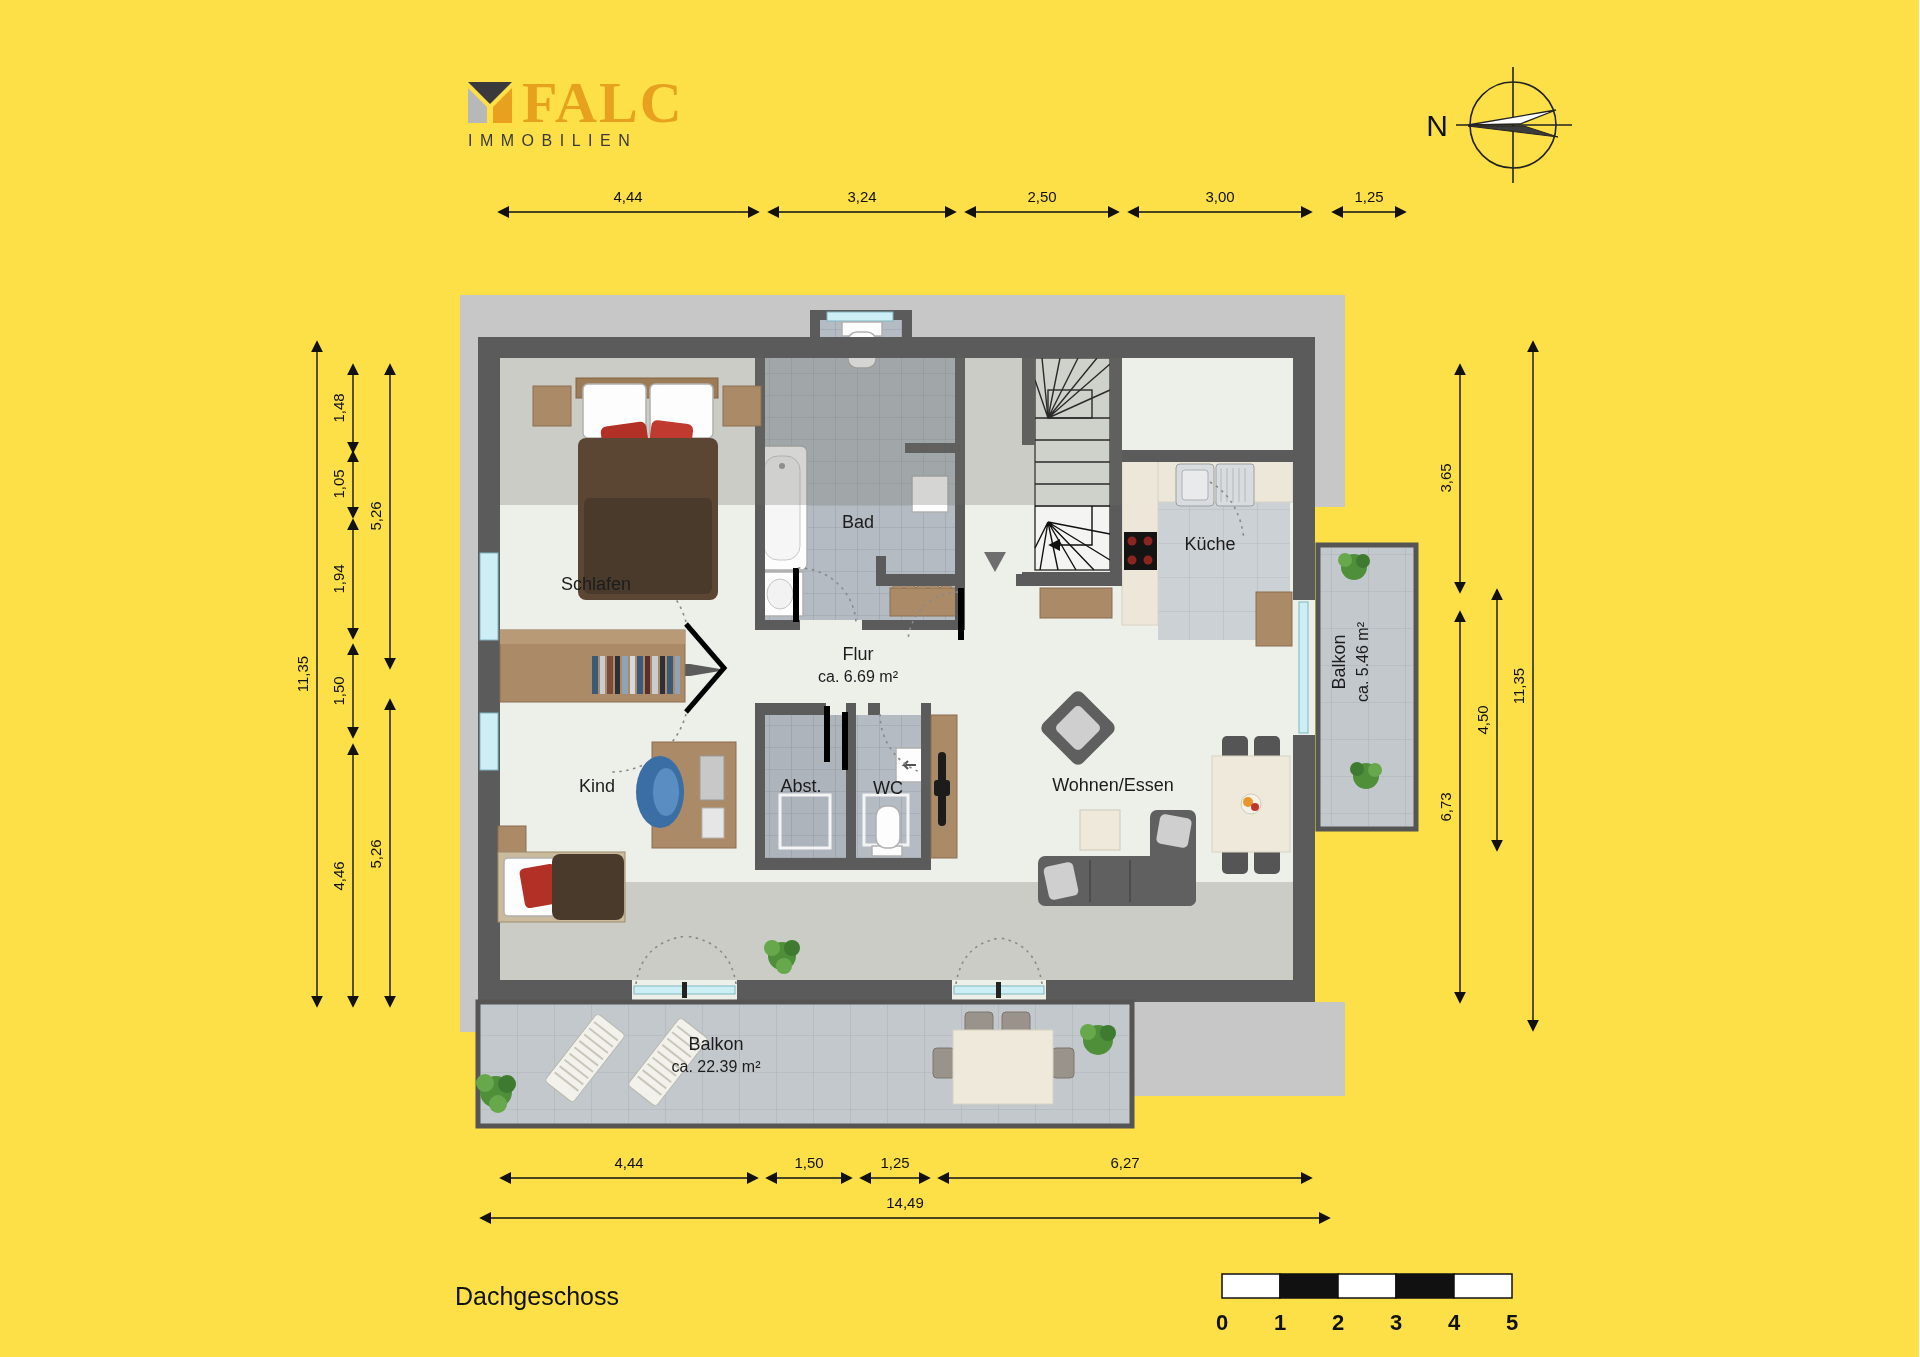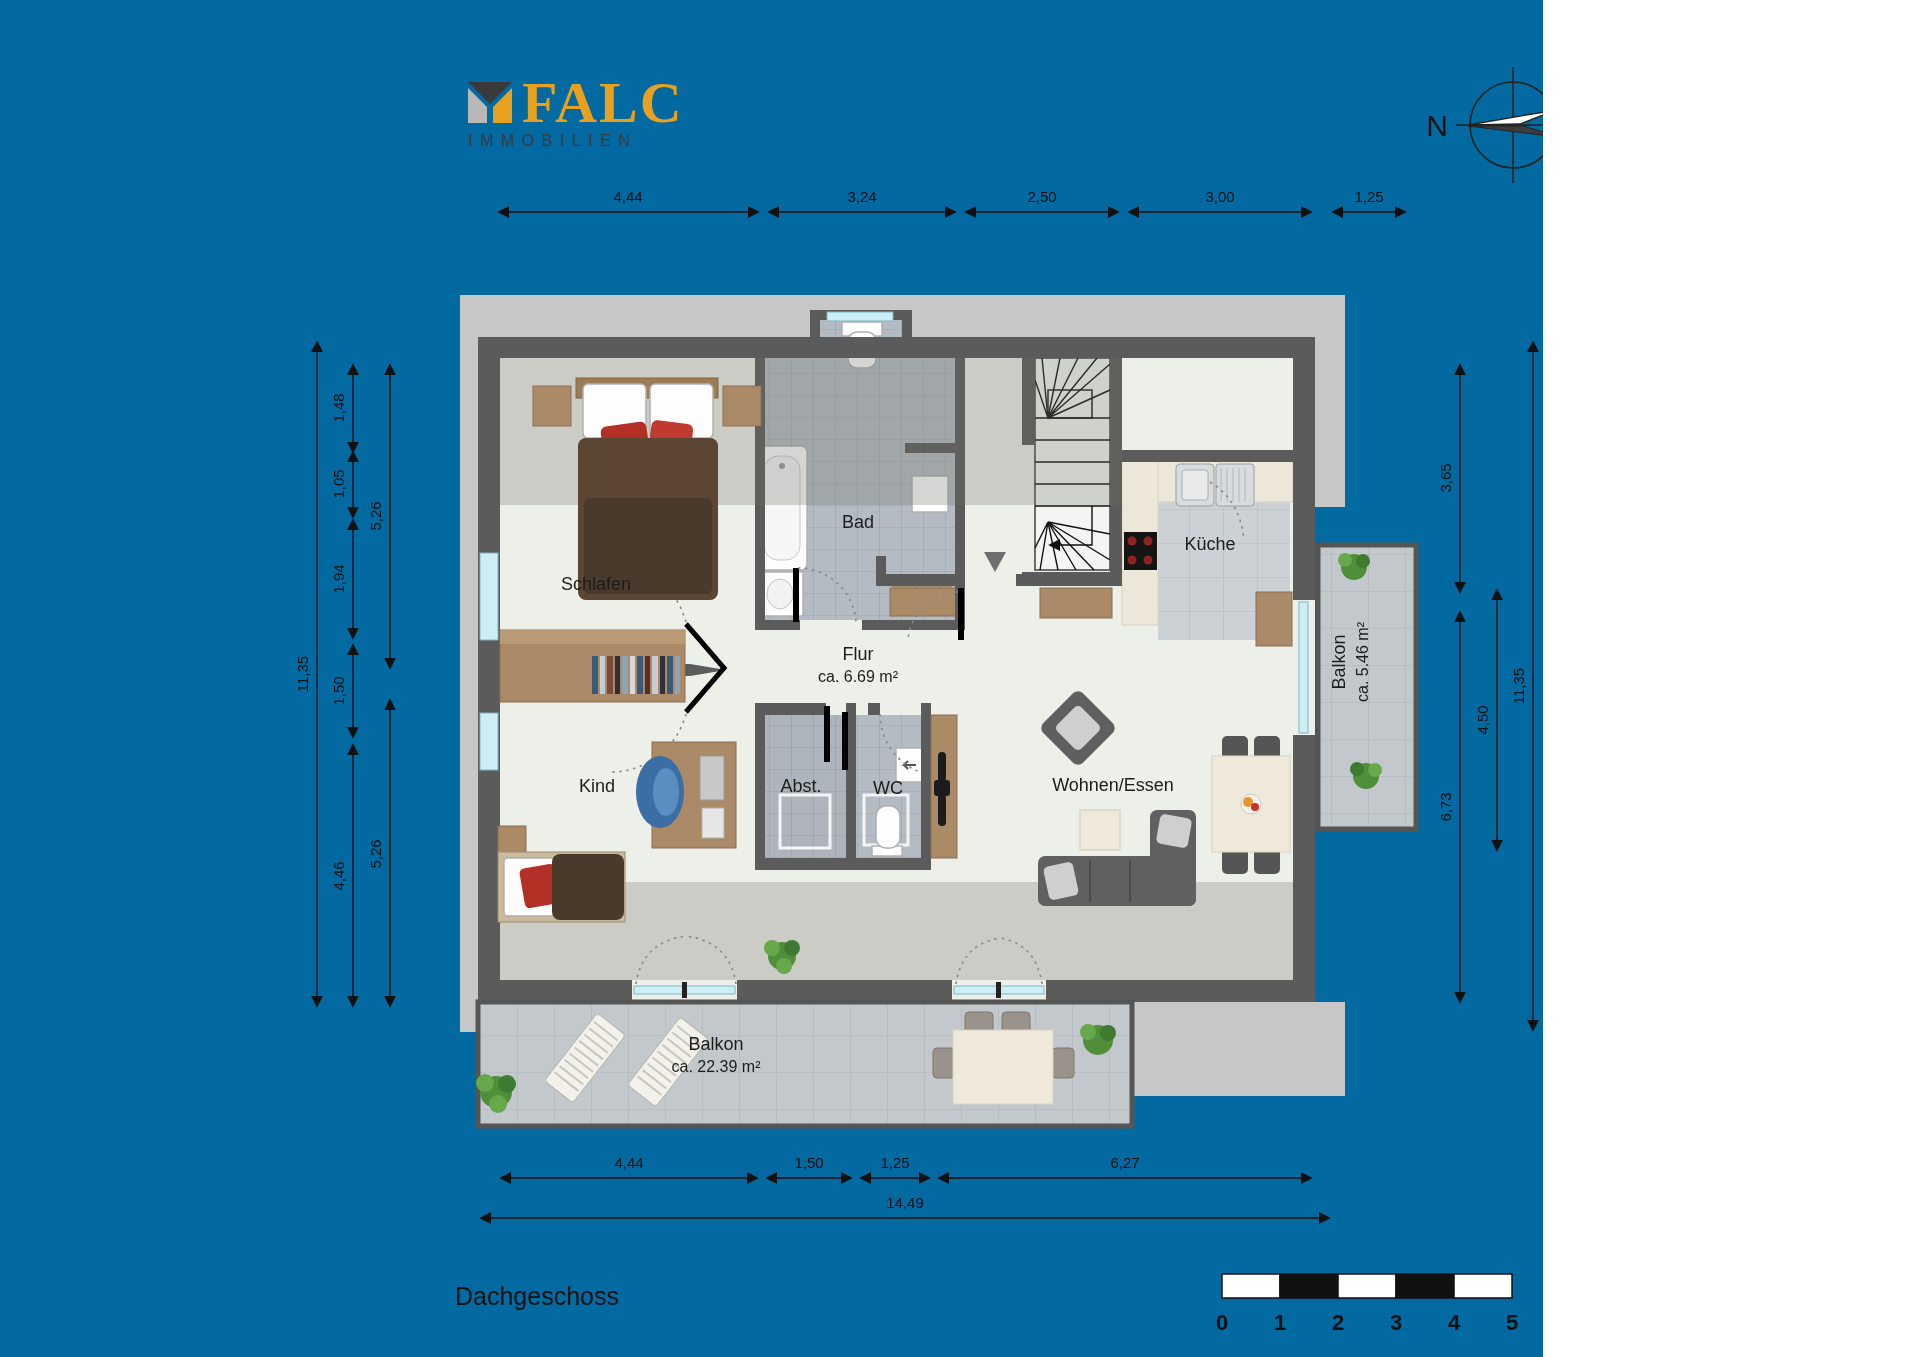--- a/index.html
+++ b/index.html
@@ -1,16 +1,16 @@
 <!DOCTYPE html>
 <html><head>
 <meta charset="utf-8">
 <style>
   html,body{margin:0;padding:0;background:#ffffff;}
-  #page{position:relative;width:1543px;height:1357px;background:#0369a1;overflow:hidden;
+  #page{position:relative;width:1919px;height:1357px;background:#fde047;overflow:hidden;
         font-family:"Liberation Sans", sans-serif;}
   svg{position:absolute;inset:0;}
   text{font-family:"Liberation Sans", sans-serif;}
   .room-label{font-size:18px;fill:#1c1c1c;}
   .area-label{font-size:16px;fill:#1c1c1c;}
   .dim-label{font-size:15px;fill:#111;}
   .title-label{font-size:25px;fill:#111;}
   .scale-num{font-size:22px;font-weight:bold;fill:#111;}
   .brand-name{font-family:"Liberation Serif", serif;font-size:58px;font-weight:bold;fill:#e8a11e;letter-spacing:2px;}
   .brand-sub{font-size:16px;fill:#3a3a3c;letter-spacing:7.5px;}

